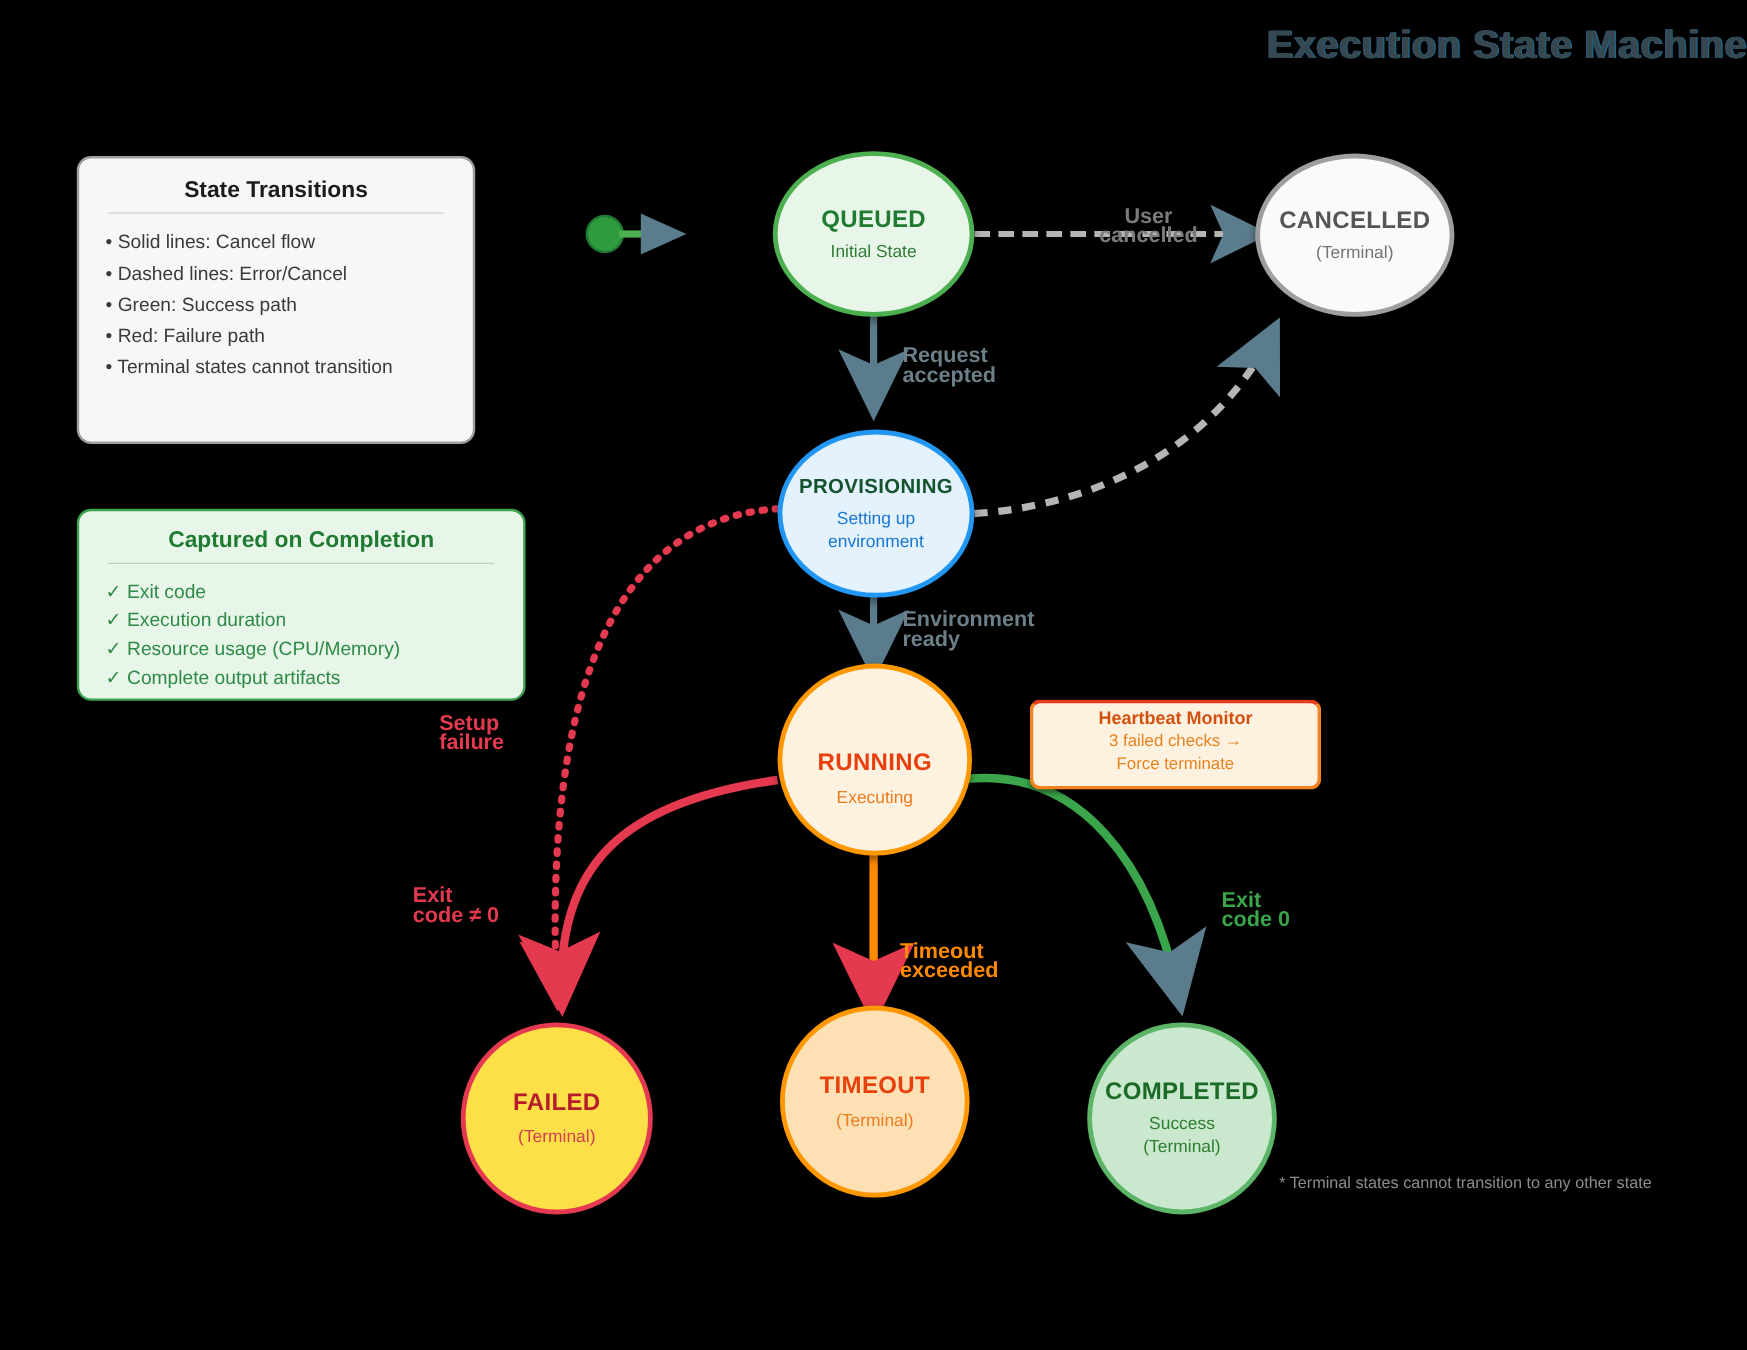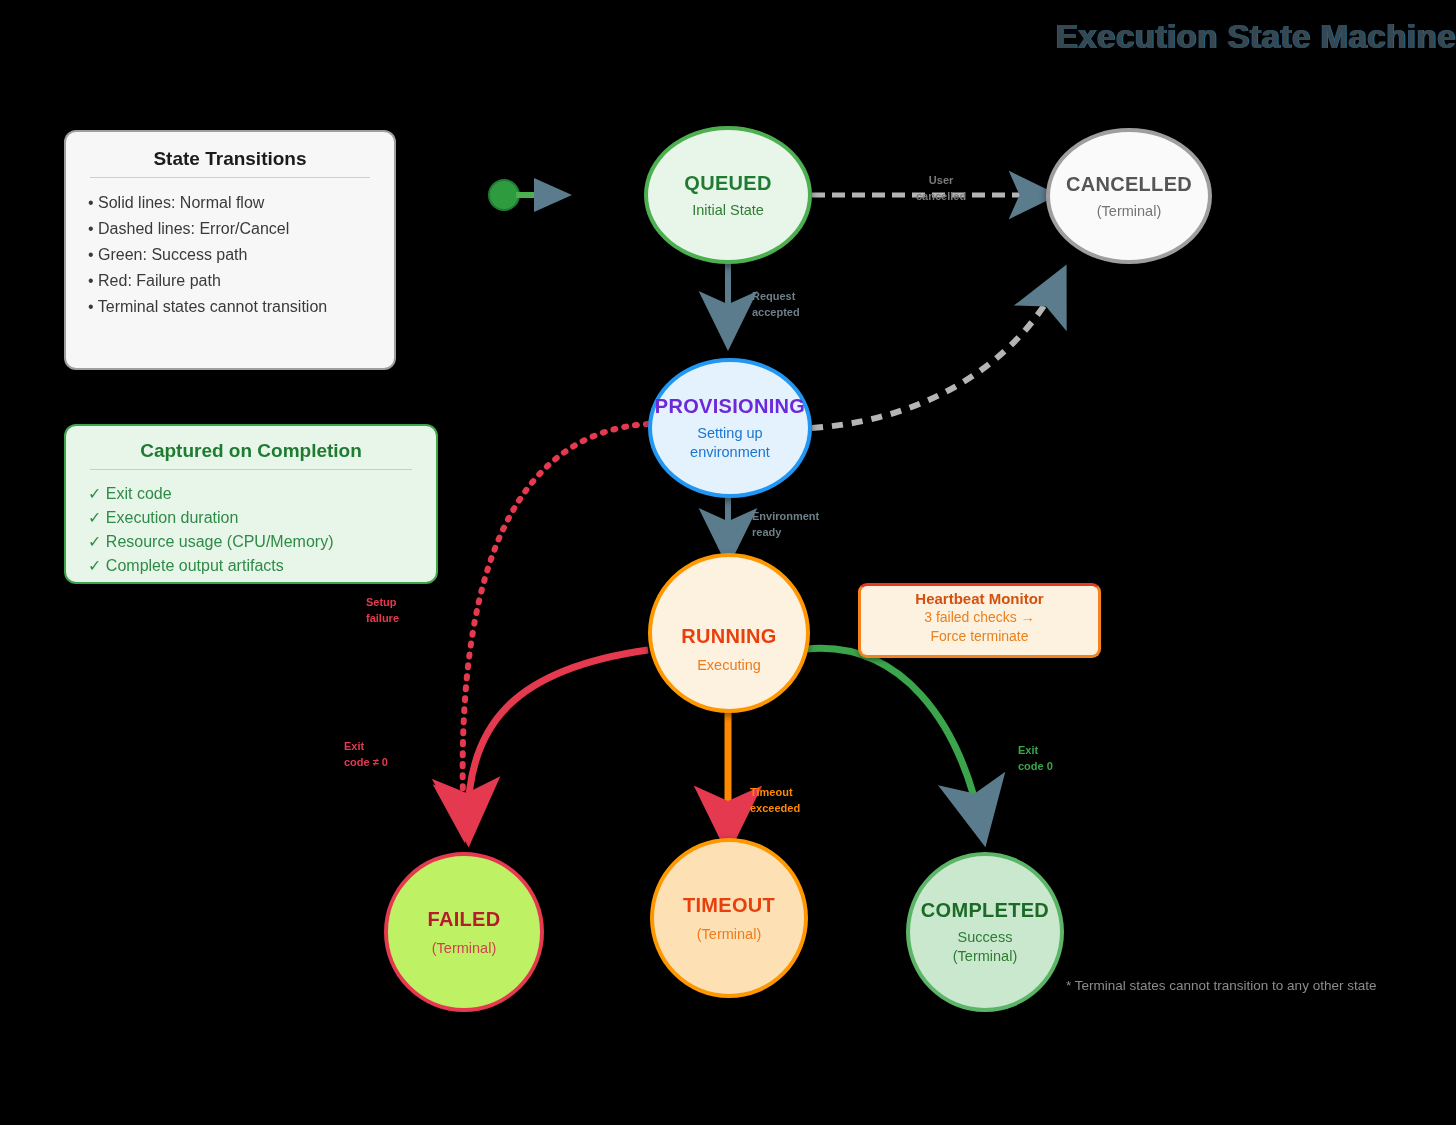--- a/index.html
+++ b/index.html
@@ -130,21 +130,21 @@
   }
   .node-sub {
     font-size: 14.5px;
     line-height: 19px;
     font-weight: normal;
   }
 
   
   .edge-label {
     position: absolute;
-    font-size: 11px;
+    font-size: 18px;
     font-weight: bold;
     line-height: 16px;
     white-space: pre-line;
   }
 
   
   #footnote {
     position: absolute;
     left: 1030px;
     top: 978px;
@@ -211,21 +211,21 @@
     <path d="M648,650 C520,668 464,720 468,830" fill="none" stroke="#E53950" stroke-width="7" marker-end="url(#ah-red2)"></path>
 
     <line x1="728" y1="712" x2="728" y2="838" stroke="#FF8A00" stroke-width="7" marker-end="url(#ah-red3)"></line>
 
     <path d="M806,649 C900,640 960,720 982,830" fill="none" stroke="#3aa54a" stroke-width="7" marker-end="url(#ah-slate)"></path>
   </svg>
 
   <div class="panel" id="legend-panel">
     <div class="panel-title">State Transitions</div>
     <div class="panel-rule"></div>
-    <div class="legend-line">• Solid lines: Normal flow</div>
+    <div class="legend-line">• Solid lines: Cancel flow</div>
     <div class="legend-line">• Dashed lines: Error/Cancel</div>
     <div class="legend-line">• Green: Success path</div>
     <div class="legend-line">• Red: Failure path</div>
     <div class="legend-line">• Terminal states cannot transition</div>
   </div>
 
   <div class="panel" id="captured-panel">
     <div class="panel-title">Captured on Completion</div>
     <div class="panel-rule"></div>
     <div class="captured-line">✓ Exit code</div>
@@ -244,31 +244,31 @@
     <div class="node-title" style="color:#1f7a32;">QUEUED</div>
     <div class="node-sub" style="color:#2e7d32; margin-top:6px;">Initial State</div>
   </div>
 
   <div class="node" id="node-cancelled" style="left:1046px; top:128px; width:166px; height:136px; background:#fafafa; border:4px solid #9E9E9E;">
     <div class="node-title" style="color:#555555;">CANCELLED</div>
     <div class="node-sub" style="color:#757575; margin-top:6px;">(Terminal)</div>
   </div>
 
   <div class="node" id="node-provisioning" style="left:648px; top:358px; width:164px; height:140px; background:#e3f2fd; border:4px solid #2196F3;">
-    <div class="node-title" style="color:#6d28d9; font-size:20px;">PROVISIONING</div>
+    <div class="node-title" style="color:#14532d; font-size:17px;">PROVISIONING</div>
     <div class="node-sub" style="color:#1976D2; margin-top:6px; white-space:pre-line;">Setting up
 environment</div>
   </div>
 
   <div class="node" id="node-running" style="left:648px; top:553px; width:162px; height:160px; background:#fdf1e0; border:4px solid #FF9800;">
     <div class="node-title" style="color:#E8400D;margin-top:33px;">RUNNING</div>
     <div class="node-sub" style="color:#ED7C1F; margin-top:8px;">Executing</div>
   </div>
 
-  <div class="node" id="node-failed" style="left:384px; top:852px; width:160px; height:160px; background:#bef264; border:4px solid #E53950;align-items:center;">
+  <div class="node" id="node-failed" style="left:384px; top:852px; width:160px; height:160px; background:#fde047; border:4px solid #E53950;align-items:center;">
     <div class="node-title" style="color:#B71C2C;">FAILED</div>
     <div class="node-sub" style="color:#D34052; margin-top:8px;">(Terminal)</div>
   </div>
 
   <div class="node" id="node-timeout" style="left:650px; top:838px; width:158px; height:160px; background:#fde1b5; border:4px solid #FF9800;">
     <div class="node-title" style="color:#E8400D;">TIMEOUT</div>
     <div class="node-sub" style="color:#ED7C1F; margin-top:8px;">(Terminal)</div>
   </div>
 
   <div class="node" id="node-completed" style="left:906px; top:852px; width:158px; height:160px; background:#c9e8ce; border:4px solid #5cb567;">

